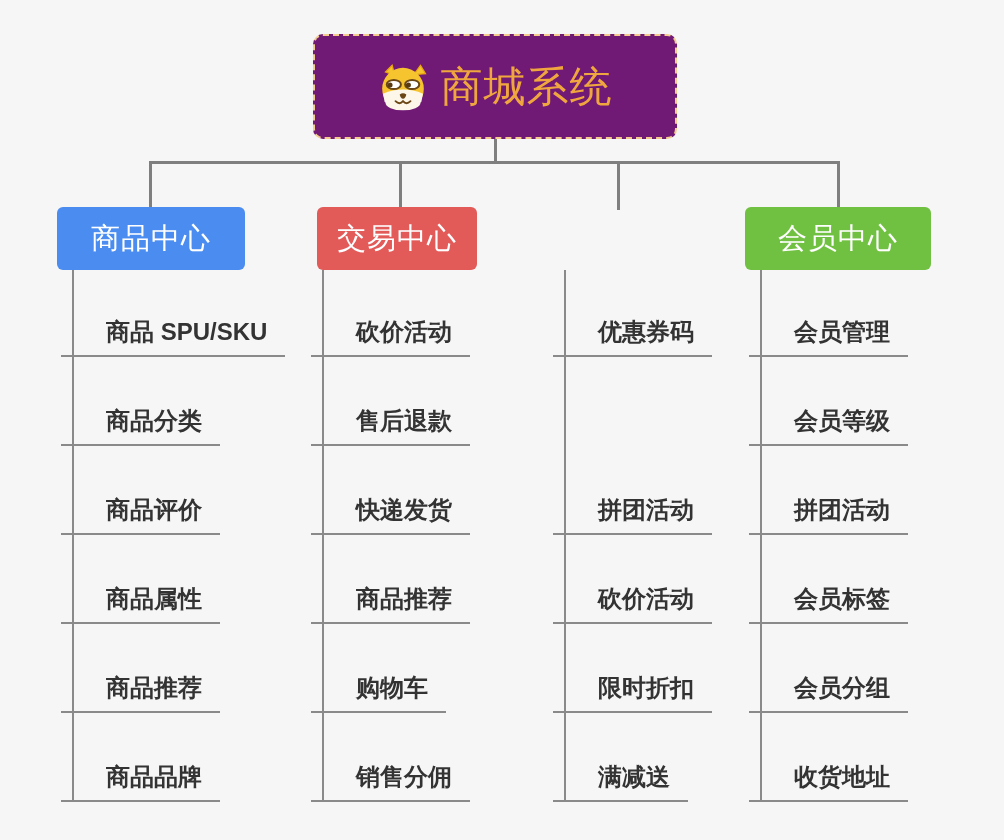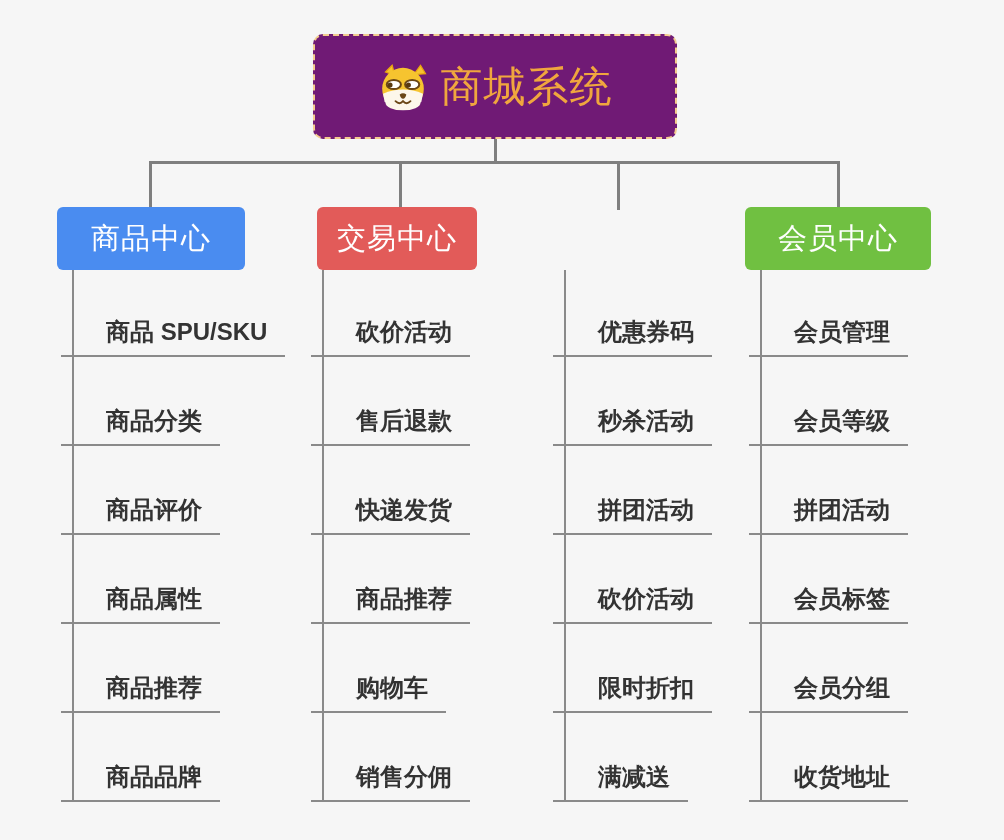--- a/index.html
+++ b/index.html
@@ -97,21 +97,20 @@
     <div class="leaf r1">售后退款</div>
     <div class="leaf r2">快递发货</div>
     <div class="leaf r3">商品推荐</div>
     <div class="leaf r4">购物车</div>
     <div class="leaf r5">销售分佣</div>
   </div>
 
   <div class="col c2">
     <div class="trunk"></div>
     <div class="leaf r0">优惠券码</div>
-    <div class="leaf r1">秒杀活动</div>
     <div class="leaf r2">拼团活动</div>
     <div class="leaf r3">砍价活动</div>
     <div class="leaf r4">限时折扣</div>
     <div class="leaf r5">满减送</div>
   </div>
 
   <div class="col c3">
     <div class="trunk"></div>
     <div class="leaf r0">会员管理</div>
     <div class="leaf r1">会员等级</div>

